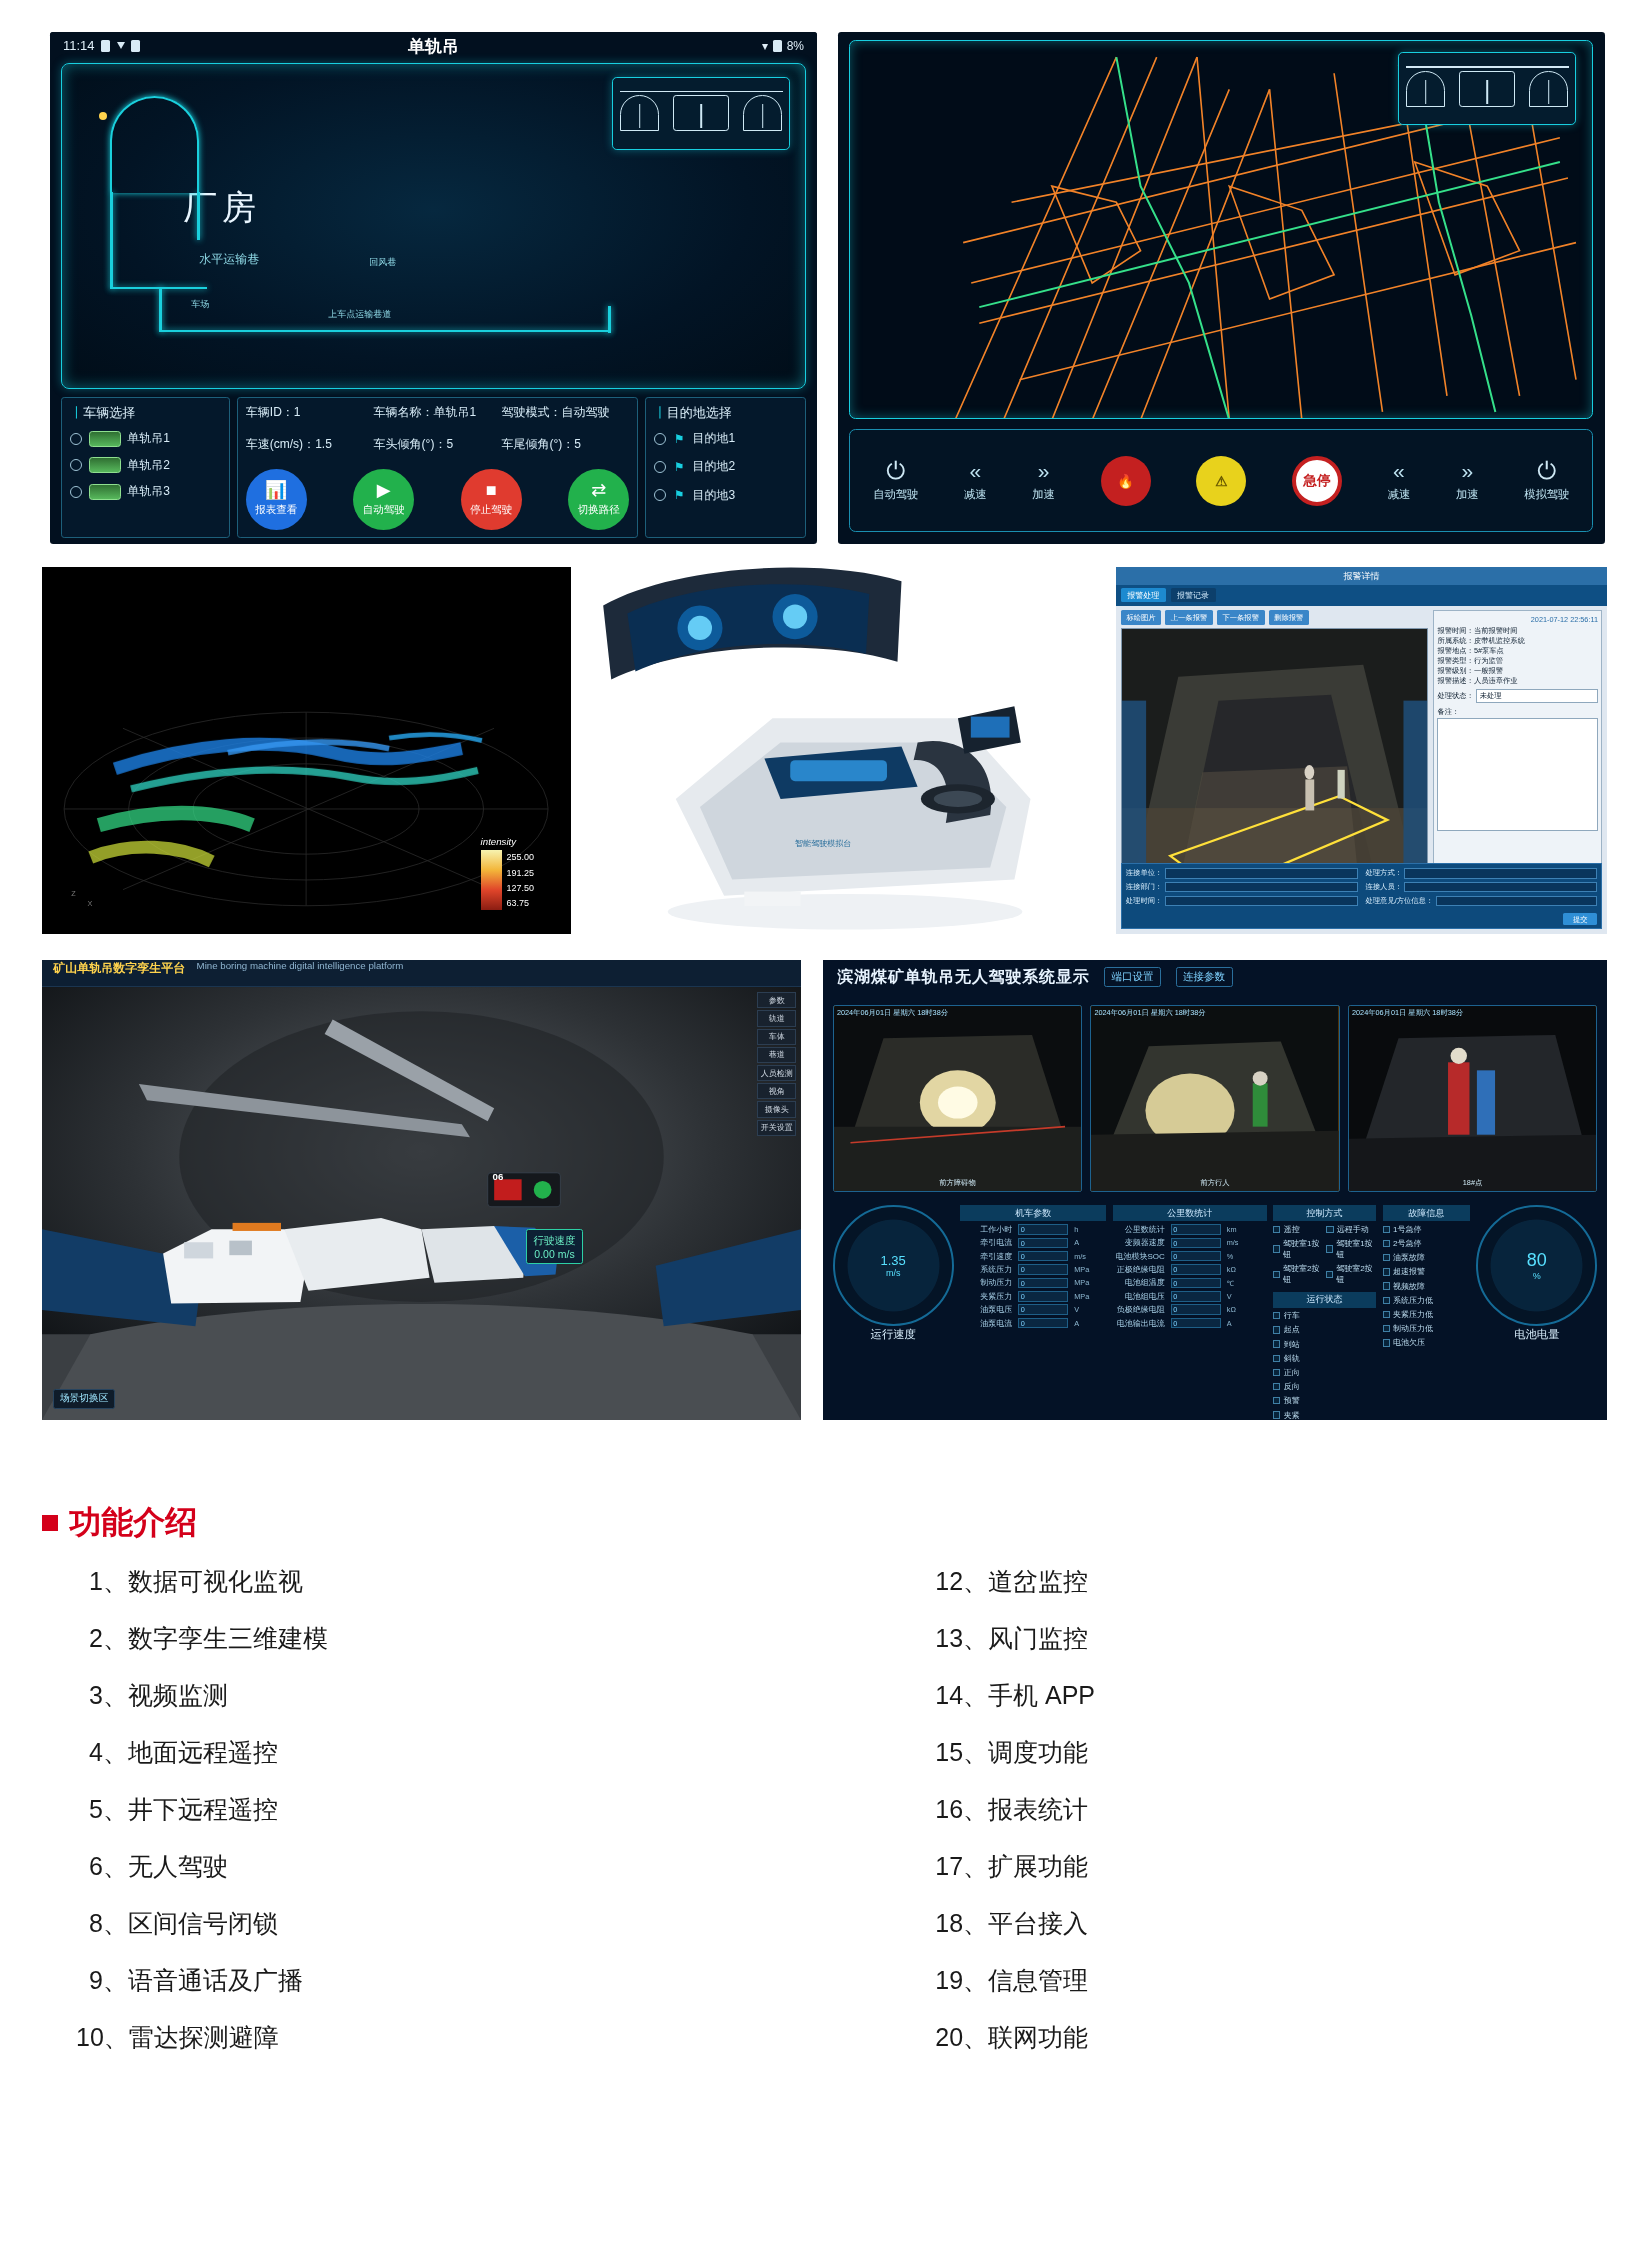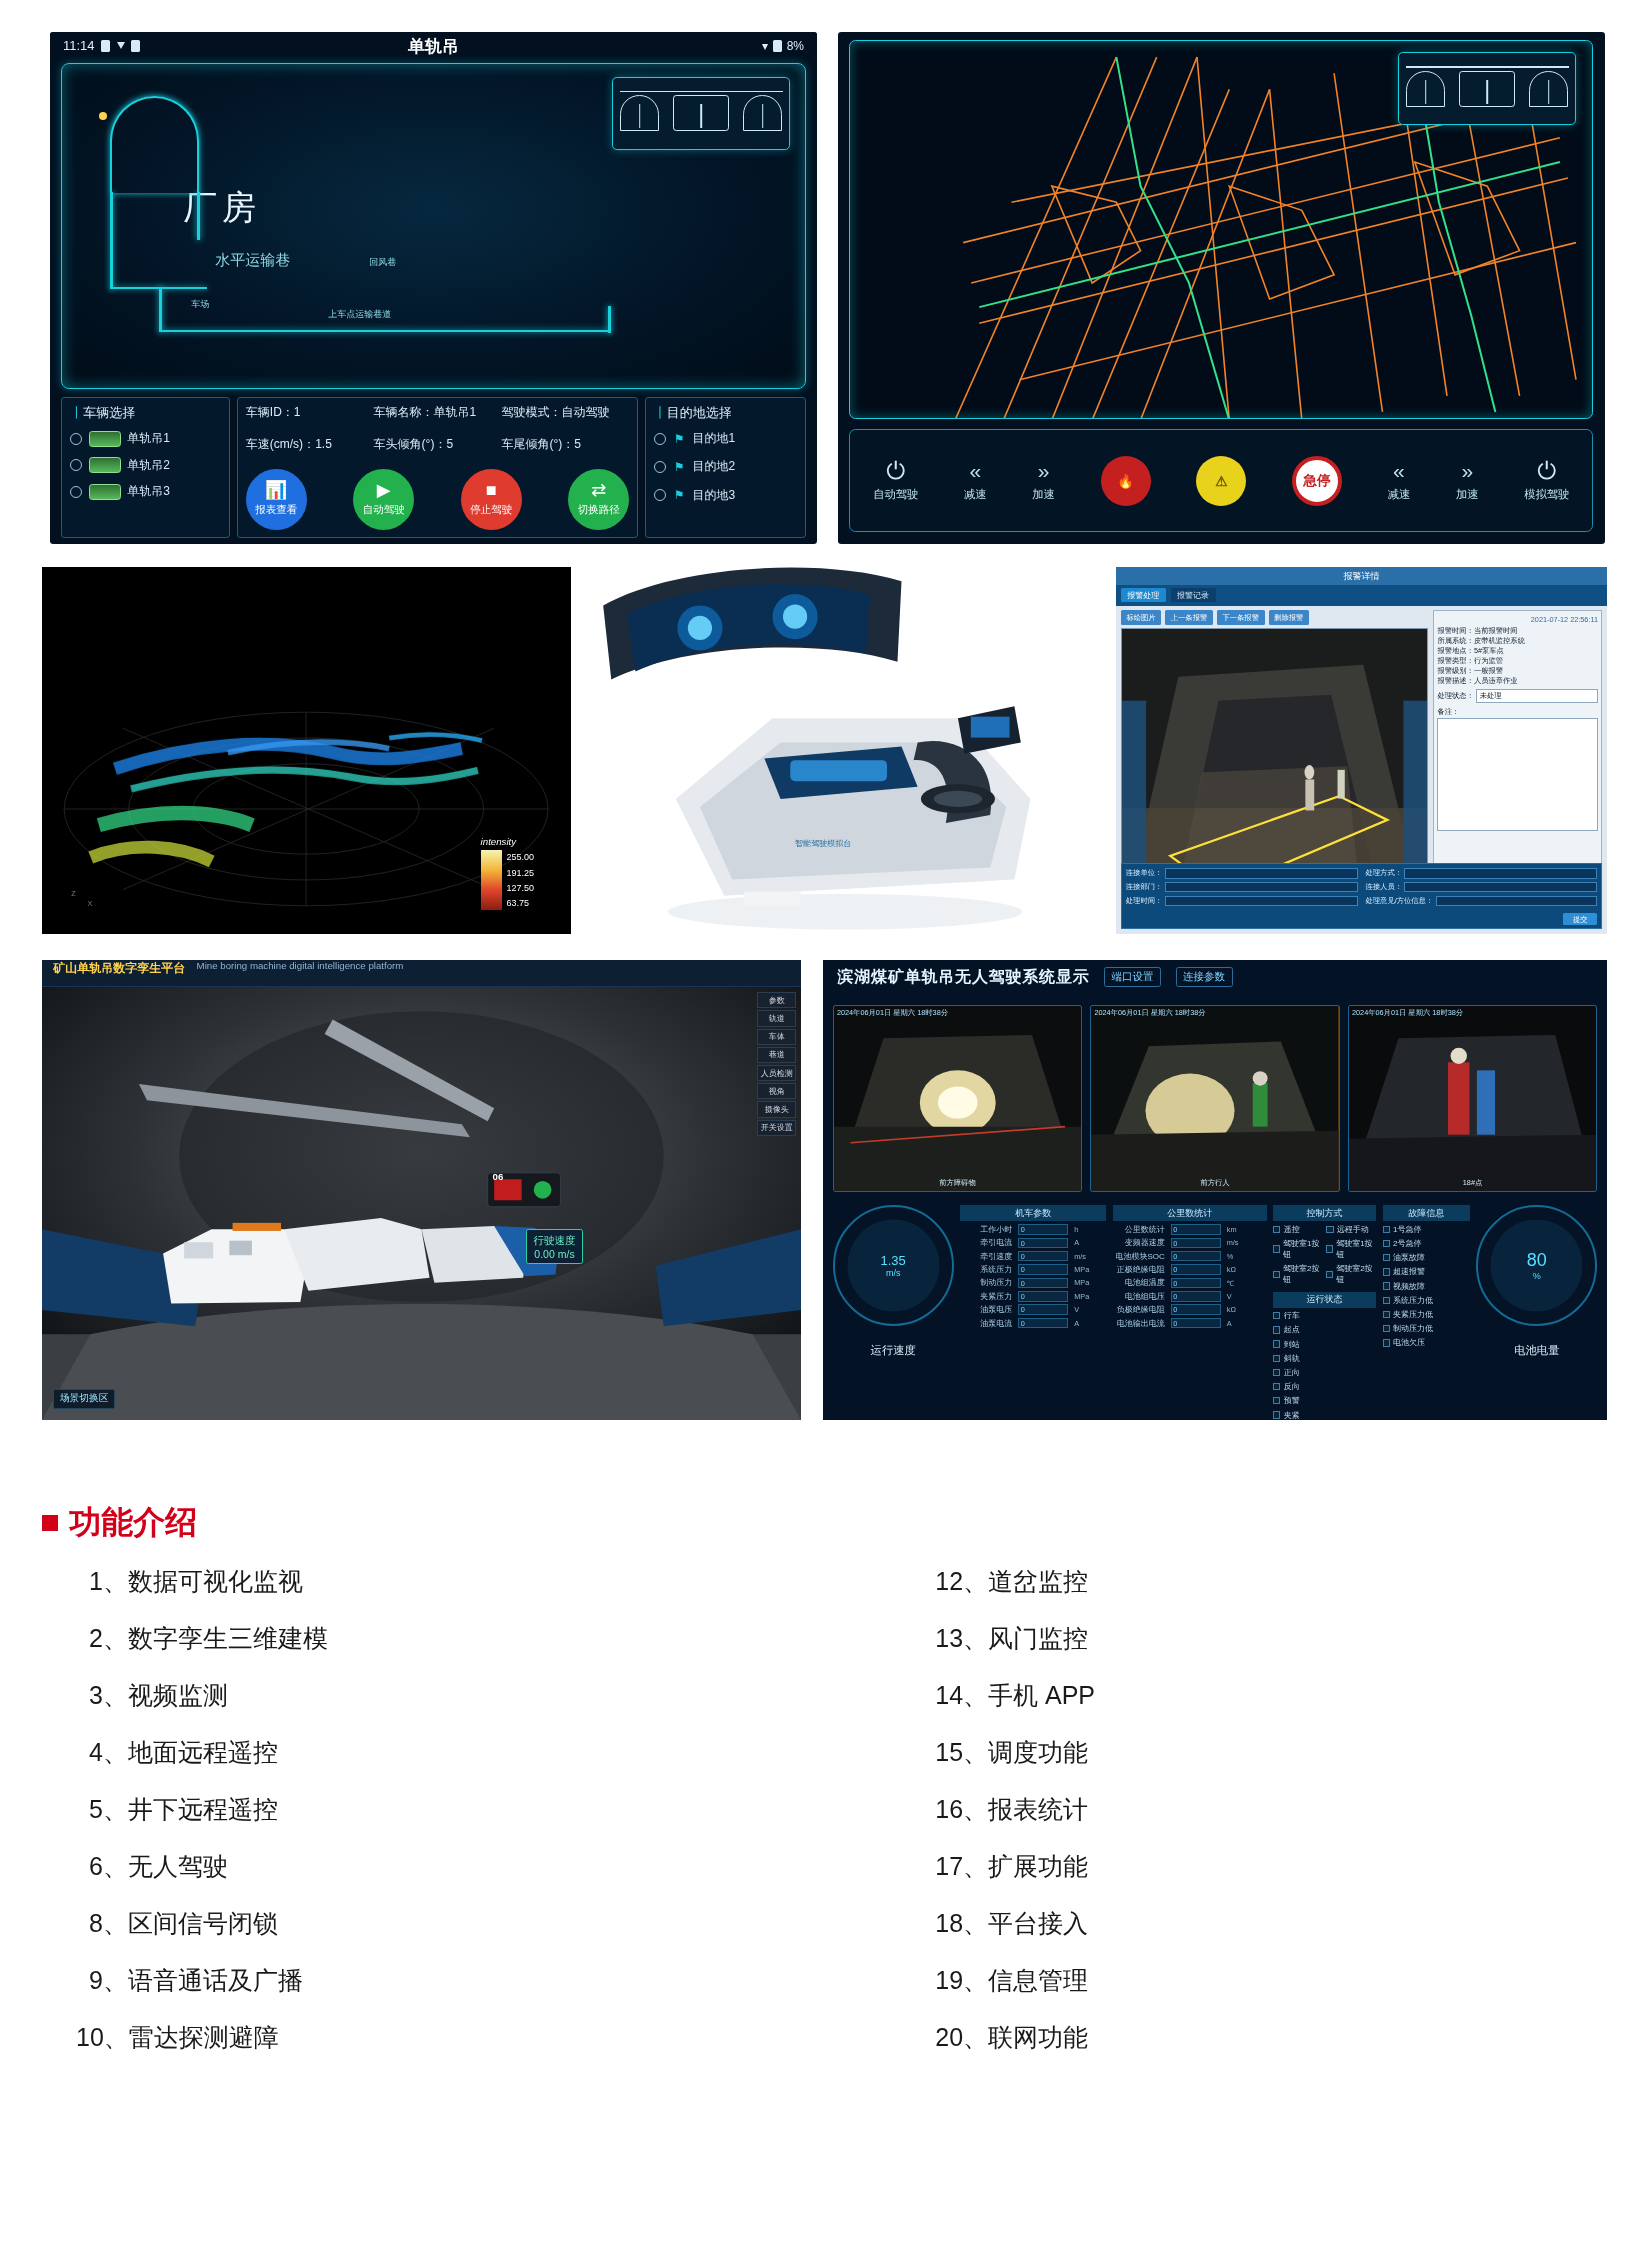--- a/index.html
+++ b/index.html
@@ -174,21 +174,21 @@
   .cam-hdr { position:absolute; top:1.6px; left:3.2px; font-size:7.3px; color:#a9e3ff; }
   .cam-foot { position:absolute; bottom:3.2px; left:0; right:0; text-align:center; font-size:7.3px; color:#cfe9f5;}
   .gauge-area { display:flex; padding: 13px 9.7px 0 9.7px; gap: 6.5px; color:#bfe0f5; }
   .gauge {
     width: 121px; height: 121px; border-radius: 50%;
     background: radial-gradient(circle at 50% 50%, #07243c 55%, #041426 56%);
     border: 2.4px solid #146a96; position: relative;
     display:flex;align-items:center;justify-content:center;flex-direction:column;
   }
   .gauge .val { color:#58e0ff; font-size: 13px; }
-  .gauge-cap { text-align:center; font-size: 11.3px; color:#d8eefc; margin-top: 17px;}
+  .gauge-cap { text-align:center; font-size: 11.3px; color:#d8eefc; margin-top: 1px;}
   .tbl-col { font-size: 8px; }
   .tbl-col .hd { background:#0b3c5d; color:#cfeaff; text-align:center; padding:1.6px 0; margin-bottom:2.4px; font-size:9px;}
   .tbl-row { display:flex; align-items:center; gap:6px; margin-bottom:2.4px; }
   .tbl-row .lb { width: 52px; color:#a7cfe6; text-align:right;}
   .tbl-row .iv { width: 50px; height:10.5px; background:#0a2741; border:0.8px solid #1e5f87; color:#7fd2ff; font-size:7.3px; padding-left:1.6px;}
   .tbl-row .un { width: 18px; color:#8fb9d2; font-size:7.3px;}
   .chk-row { display:flex; align-items:center; gap:3.2px; font-size:8px; color:#bcdcef; margin-bottom:3.2px;}
   .chk { width:7.3px;height:7.3px;border:0.8px solid #3f7fa5;display:inline-block;background:#07233a;}
 
   
@@ -233,21 +233,21 @@
       <div class="factory-label">厂房</div>
 
       <div class="track" style="left:48px;top:32px;width:89px;height:97px;border-radius:48px 48px 0 0;border-bottom:none;"></div>
       <div class="track" style="left:48px;top:128px;width:2.4px;height:97px;border:none;background:#1ad0dd;box-shadow:0 0 6.5px #1ad0dd;"></div>
       <div class="track" style="left:135px;top:128px;width:2.4px;height:48px;border:none;background:#1ad0dd;box-shadow:0 0 6.5px #1ad0dd;"></div>
       <div class="track" style="left:48px;top:223px;width:97px;height:2.4px;border:none;background:#1ad0dd;box-shadow:0 0 6.5px #1ad0dd;"></div>
       <div class="track" style="left:97px;top:266px;width:452px;height:2.4px;border:none;background:#1ad0dd;box-shadow:0 0 6.5px #1ad0dd;"></div>
       <div class="track" style="left:97px;top:223px;width:2.4px;height:45px;border:none;background:#1ad0dd;box-shadow:0 0 6.5px #1ad0dd;"></div>
       <div class="track" style="left:546px;top:242px;width:2.4px;height:27px;border:none;background:#1ad0dd;box-shadow:0 0 6.5px #1ad0dd;"></div>
       <div style="position:absolute;left:37px;top:48px;width:8px;height:8px;background:#ffd34d;border-radius:50%;"></div>
-      <div style="position:absolute;left:153px;top:187px;font-size:15px;color:#8fd9e6;">水平运输巷</div>
+      <div style="position:absolute;left:137px;top:187px;font-size:12px;color:#8fd9e6;">水平运输巷</div>
       <div style="position:absolute;left:129px;top:234px;font-size:9px;color:#8fd9e6;">车场</div>
       <div style="position:absolute;left:307px;top:192px;font-size:9px;color:#8fd9e6;">回风巷</div>
       <div style="position:absolute;left:266px;top:244px;font-size:9px;color:#8fd9e6;">上车点运输巷道</div>
 
       <div class="mini-thumb">
         <div class="tunnel-wire"></div>
         <div class="tunnel-ico"></div>
         <div class="tunnel-ico" style="width:56px;border-radius:3.2px;"></div>
         <div class="tunnel-ico"></div>
       </div>

